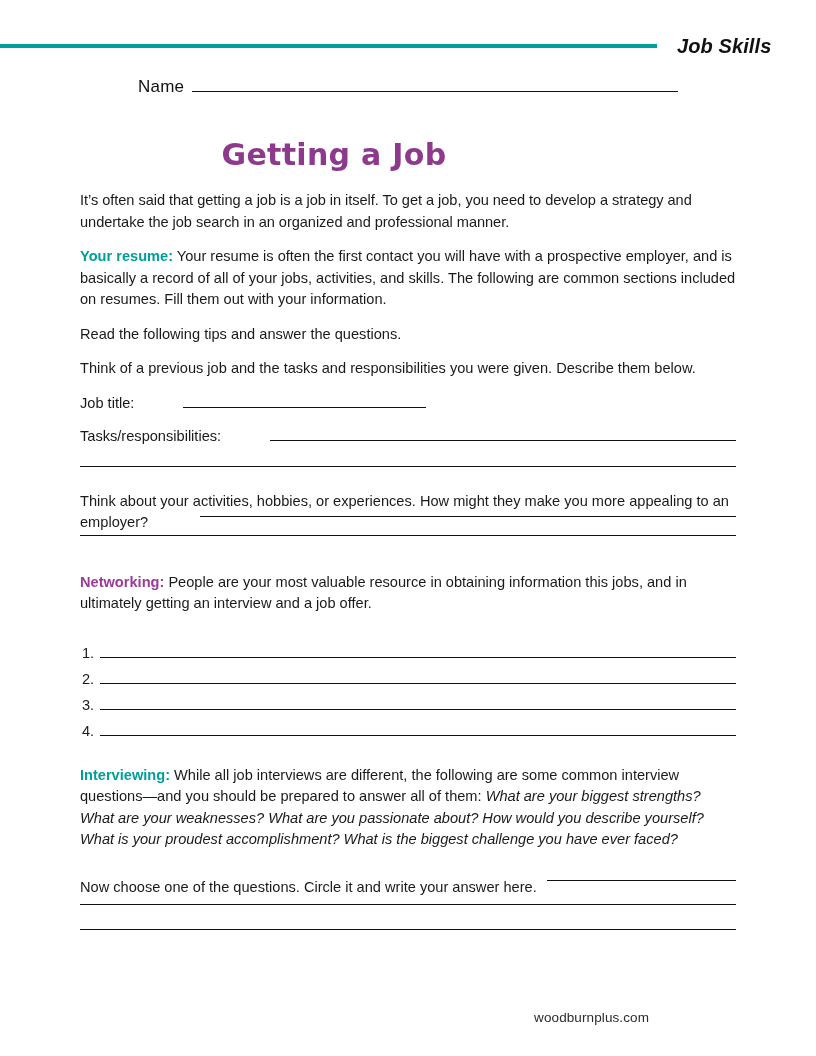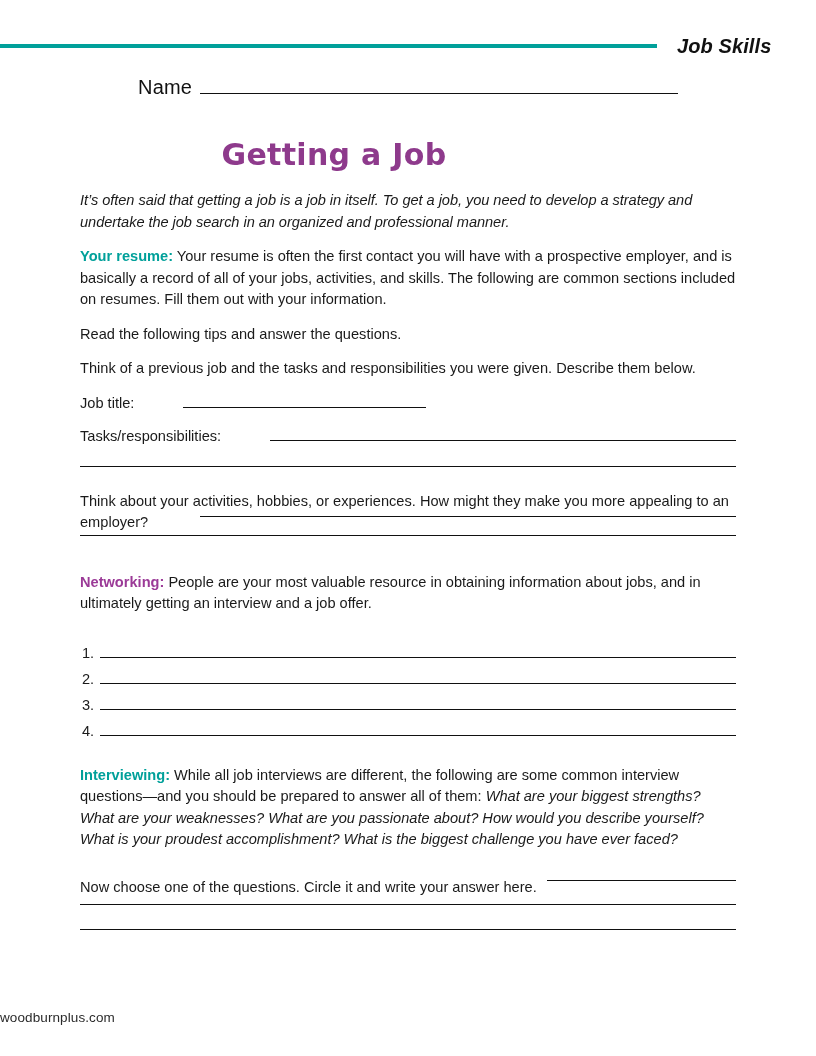--- a/index.html
+++ b/index.html
@@ -48,21 +48,21 @@
   
   .name-row {
     position: absolute;
     top: 76px;
     left: 138px;
     width: 540px;
     display: flex;
     align-items: baseline;
   }
   .name-label {
-    font-size: 20px;
+    font-size: 17px;
     font-weight: 400;
     color: #111;
     letter-spacing: 0.2px;
     white-space: nowrap;
   }
   .name-blank {
     flex: 1 1 auto;
     margin-left: 8px;
     border-bottom: 1.6px solid #111;
     height: 15px;
@@ -90,21 +90,20 @@
     width: 656px;
   }
 
   p {
     margin: 0;
     font-size: 14.6px;
     line-height: 21.5px;
     color: #1a1a1a;
   }
   p.intro {
-    font-style: italic;
     margin-bottom: 13px;
     letter-spacing: -0.05px;
   }
   p.plain {
     margin-bottom: 13px;
   }
   p.tight {
     margin-bottom: 0;
   }
   .lead-teal {
@@ -181,21 +180,21 @@
     border-bottom: 1.4px solid #111;
     height: 1px;
   }
 
   
   .footer {
     position: absolute;
     top: 1010px;
     left: 0;
     width: 649px;
-    text-align: left;
+    text-align: right;
     font-size: 13.5px;
     color: #2b2b2b;
     letter-spacing: 0.1px;
   }
 </style>
 </head>
 <body>
 
 <div class="header">
   <div class="header-rule"></div>
@@ -241,21 +240,21 @@
   </p>
   <div style="position:relative;margin-top:-19px;margin-left:120px;width:536px;border-bottom:1.4px solid #111;height:1px;"></div>
 
   <div class="gap-md"></div>
   <div class="rule-full"></div>
 
   <div class="gap-lg"></div>
   <div style="height:12px;"></div>
 
   <p class="plain">
-    <span class="lead-purple">Networking:</span><span> People are your most valuable resource in obtaining information about jobs, and in ultimately getting an interview and a job offer.</span>
+    <span class="lead-purple">Networking:</span><span> People are your most valuable resource in obtaining information this jobs, and in ultimately getting an interview and a job offer.</span>
   </p>
 
   <div style="height:9px;"></div>
 
 
   <div style="height:6px;"></div>
 
   <ul class="num-list">
     <li class="num-item">
       <span class="num-marker">1.</span>

